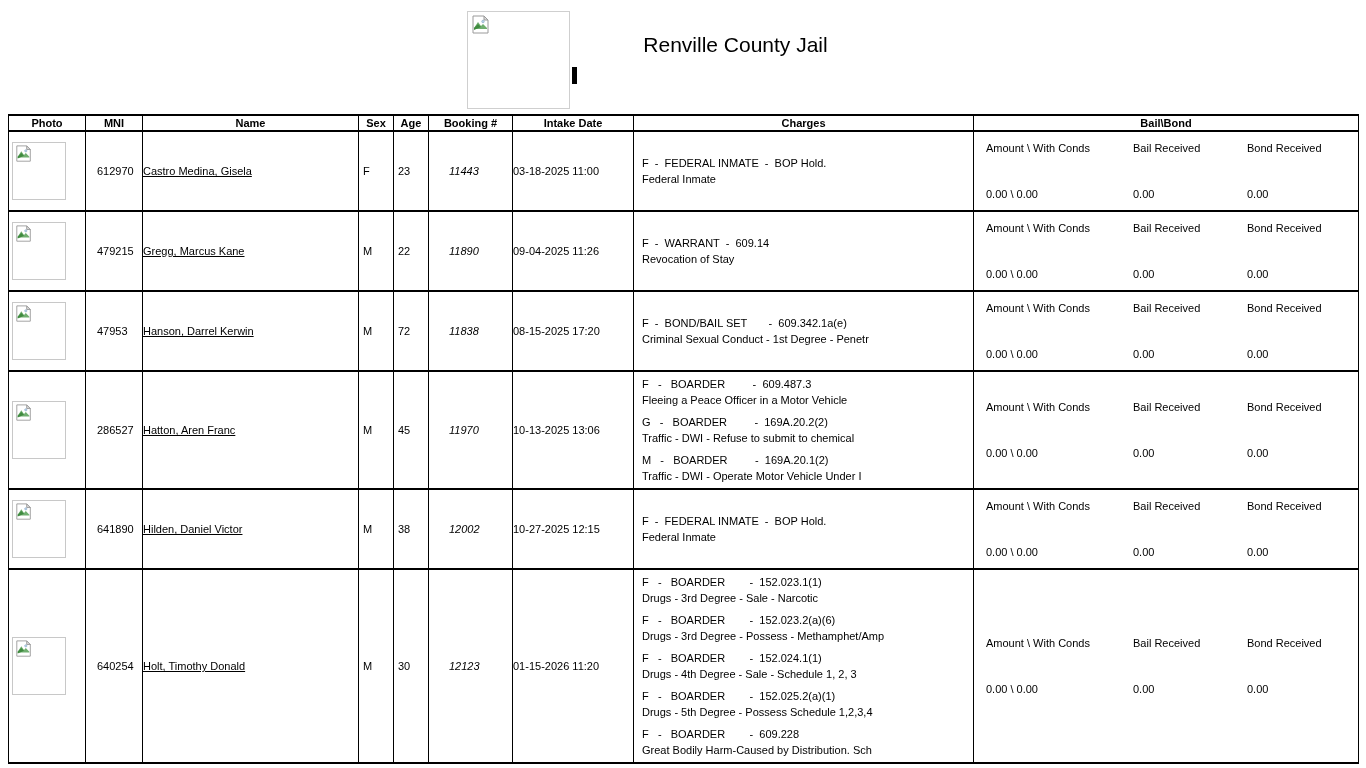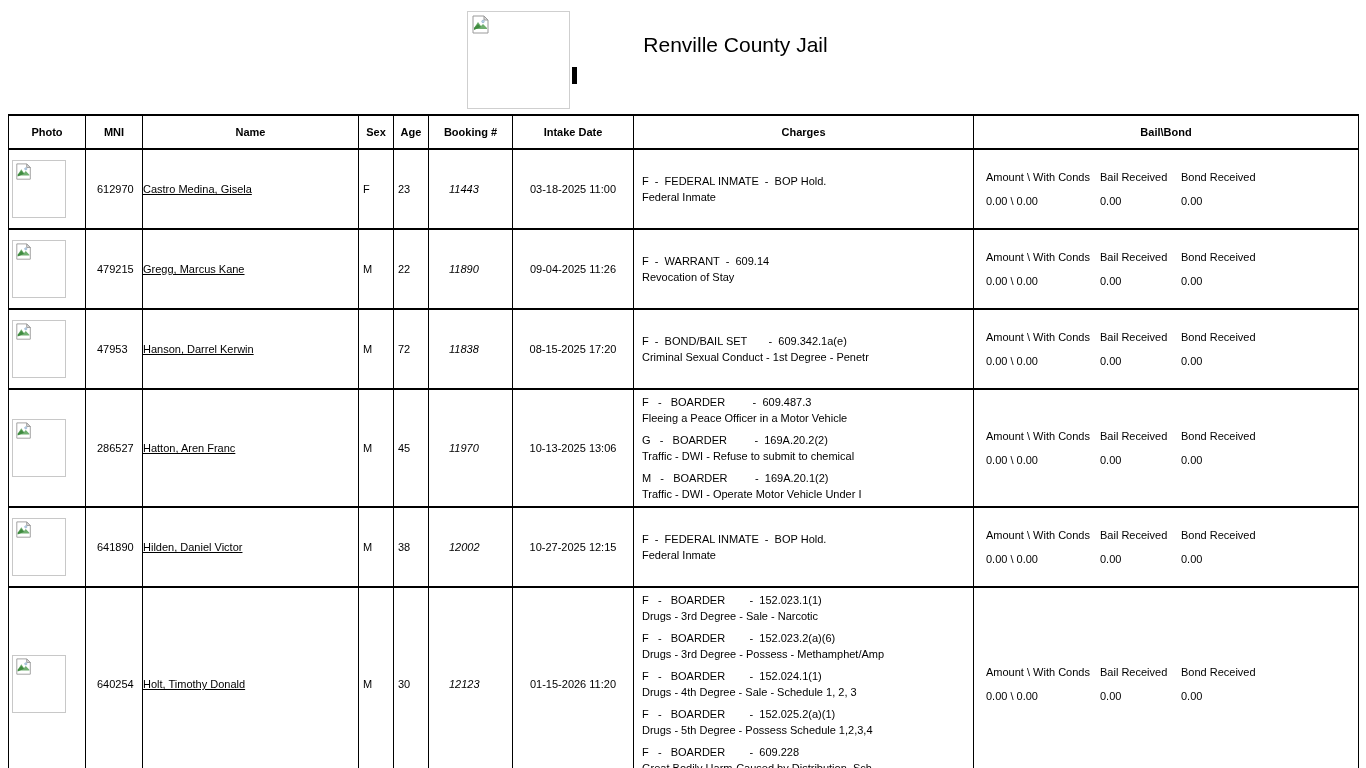--- a/index.html
+++ b/index.html
@@ -24,43 +24,43 @@
   table.roster{
     position:absolute;left:8px;top:114px;width:1350px;
     border-collapse:collapse;table-layout:fixed;
     font-size:11px;color:#000;
   }
   th,td{
     border-top:2px solid #000;border-bottom:2px solid #000;
     border-left:1px solid #000;border-right:1px solid #000;
     padding:0;vertical-align:middle;overflow:hidden;
   }
-  thead tr{height:34px;}
+  thead tr{height:16px;}
   th{font-weight:bold;font-size:11px;text-align:center;}
   tbody tr{height:80px;}
   td.c-photo{vertical-align:middle;}
   .photo-box{
     display:block;margin-left:3px;width:52px;height:56px;
     border:1px solid #c8c8c8;background:#fff;position:relative;
   }
   .photo-box .broken-img{position:absolute;left:2px;top:2px;}
   td.c-mni{padding-left:11px;}
   td.c-name{text-decoration:underline;}
   td.c-sex{padding-left:4px;}
   td.c-age{padding-left:4px;}
   td.c-booking{padding-left:20px;font-style:italic;}
-  td.c-intake{text-align:center;}
+  td.c-intake{}
   td.c-charges{padding:4px 4px 4px 8px;margin-top:8px;}
   .charge{white-space:pre-wrap;line-height:16px;margin:6px 0;}
   .charge:first-child{margin-top:0;}
   .charge:last-child{margin-bottom:0;}
   td.c-bail{vertical-align:middle;}
   .bail-grid{
     display:grid;grid-template-columns:114px 81px auto;
-    row-gap:11px;padding-left:12px;line-height:13px;
+    row-gap:11px;padding-left:12px;line-height:13px;gap:33px;
   }
 </style>
 </head>
 <body>
 
 <div class="report-header">
   <div class="logo-box">
     <svg class="broken-img" width="20" height="20" viewBox="0 0 20 20">
       <path d="M2 1 L13 1 L17 5 L17 18 L2 18 Z" fill="#ffffff" stroke="#9a9a9a" stroke-width="1"></path>
       <path d="M13 1 L13 5 L17 5 Z" fill="#dddddd" stroke="#9a9a9a" stroke-width="1"></path>

